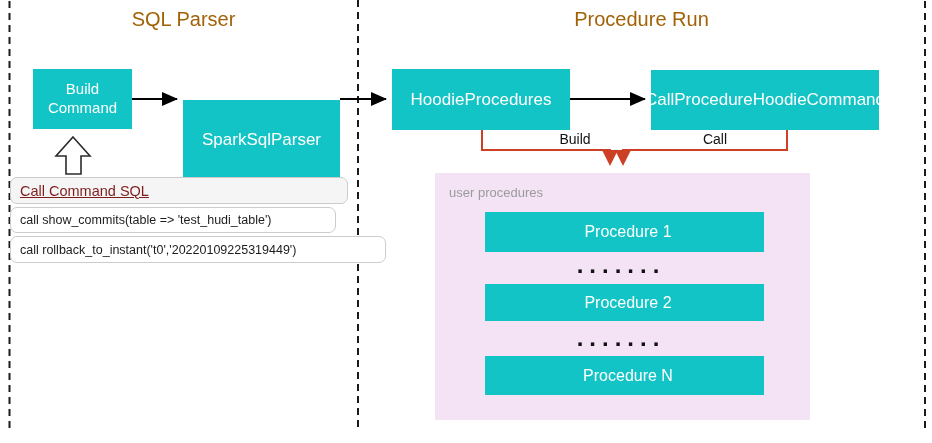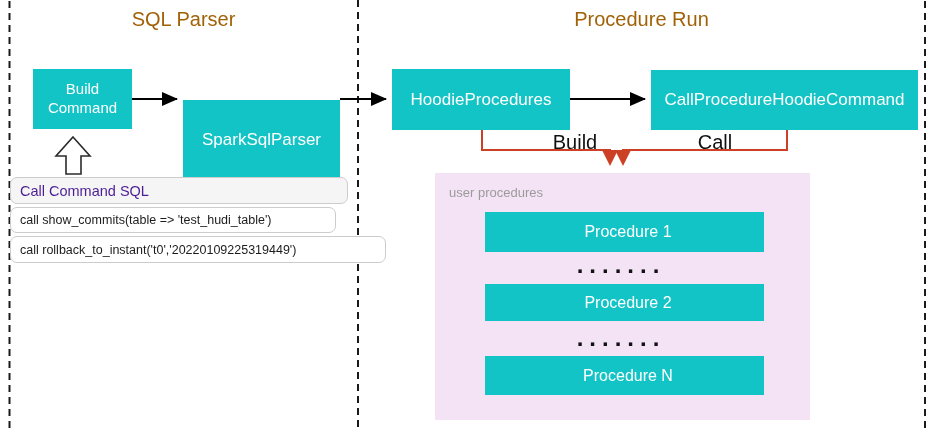--- a/index.html
+++ b/index.html
@@ -20,33 +20,33 @@
   .node {
     background:var(--node_fill,#13C4C6);
     color:#fff; display:flex; align-items:center; justify-content:center;
     text-align:center; line-height:1.25;
   }
   .node-sm { font-size:15px; }
   .node-md { font-size:17px; white-space:nowrap; }
 
   .sql-box-part { box-sizing:border-box; border:1px solid #cccccc; border-radius:7px;
     display:flex; align-items:center; padding-left:9px; background:#fff; color:#1c1c1c; }
-  .sql-header { background:#f5f5f5; font-size:14.5px; color:#4c1d95; }
+  .sql-header { background:#f5f5f5; font-size:14.5px; color:#7f1d1d;text-decoration:underline; }
   .sql-row { font-size:12.5px; white-space:nowrap; }
 
   .container-box { background:var(--container_fill,#F3E3F5); }
   .container-label { font-size:13px; color:#9b9b9b; }
 
   .proc-node { background:var(--node_fill,#13C4C6); color:#fff; font-size:16px;
     display:flex; align-items:center; justify-content:center;padding-left:7px; }
 
   .dots { font-weight:700; font-size:24px; letter-spacing:6px; color:#111;
     line-height:20px; text-align:center; }
 
-  .edge-label { font-size:20px; color:#111; text-align:center; }
+  .edge-label { font-size:14px; color:#111; text-align:center; }
 </style>
 </head>
 <body>
 
 <div id="canvas">
 
   <svg class="overlay" viewBox="0 0 932 443">
     <defs>
       <marker id="mBlack" markerWidth="9" markerHeight="8" refX="7.5" refY="3.5" orient="auto">
         <path d="M0,0 L8,3.5 L0,7 z" class="marker-black"></path>
@@ -69,21 +69,21 @@
 
     <polygon class="hollow-arrow" points="73,137 90,156 81,156 81,174 66,174 66,156 56,156"></polygon>
   </svg>
 
   <div class="abs section-title" style="left:9px; top:8px; width:349px;">SQL Parser</div>
   <div class="abs section-title" style="left:358px; top:8px; width:567px;">Procedure Run</div>
 
   <div class="abs node node-sm" style="left:33px; top:69px; width:99px; height:60px; padding:0 12px; box-sizing:border-box;">Build Command</div>
   <div class="abs node node-md" style="left:183px; top:68px; width:157px; height:80px;margin-top:32px;">SparkSqlParser</div>
   <div class="abs node node-md" style="left:392px; top:69px; width:178px; height:61px;">HoodieProcedures</div>
-  <div class="abs node node-md" style="left:651px; top:70px; width:267px; height:60px;">CallProcedureHoodieCommand</div>
+  <div class="abs node node-md" style="left:651px; top:70px; width:228px; height:60px;">CallProcedureHoodieCommand</div>
 
   <div class="abs edge-label" style="left:540px; top:131px; width:70px;">Build</div>
   <div class="abs edge-label" style="left:683px; top:131px; width:64px;">Call</div>
 
   <div class="abs sql-box-part sql-header" style="left:10px; top:177px; width:338px; height:27px;">Call Command SQL</div>
   <div class="abs sql-box-part sql-row" style="left:10px; top:207px; width:326px; height:26px;">call show_commits(table =&gt; 'test_hudi_table')</div>
   <div class="abs sql-box-part sql-row" style="left:10px; top:236px; width:376px; height:27px;">call rollback_to_instant('t0','20220109225319449')</div>
 
   <div class="abs container-box" style="left:435px; top:173px; width:375px; height:247px;"></div>
   <div class="abs container-label" style="left:449px; top:185px;">user procedures</div>

